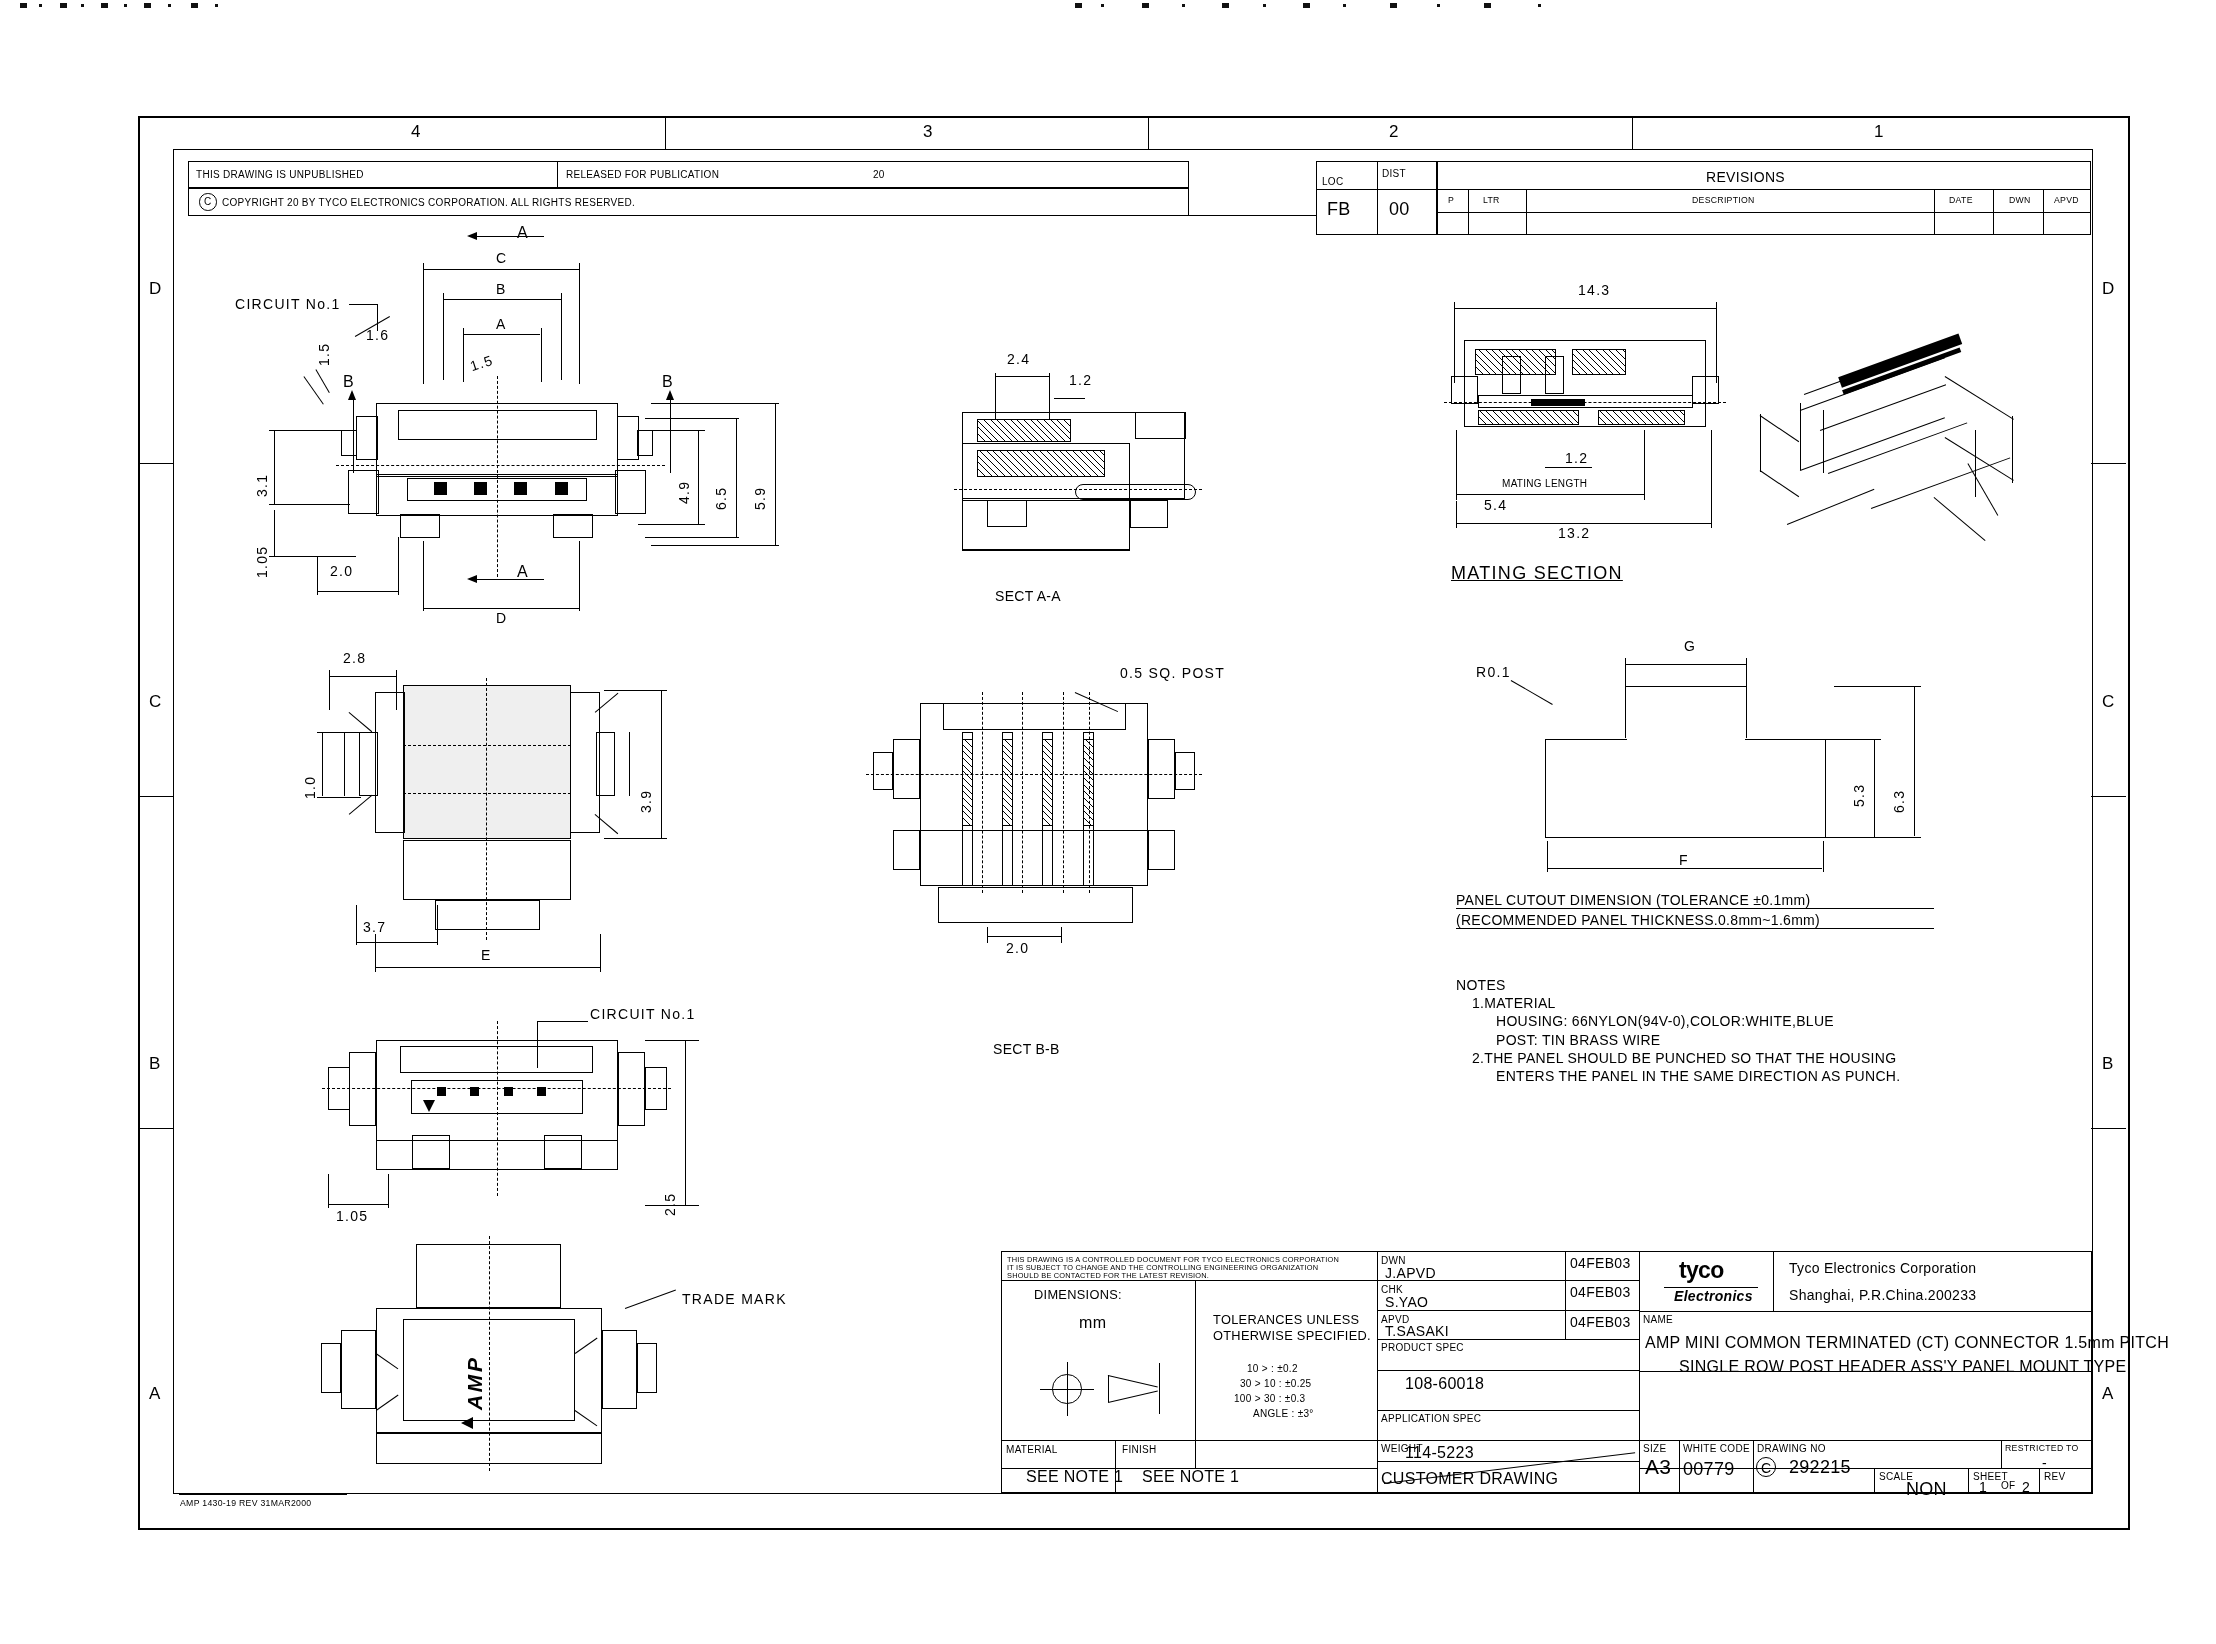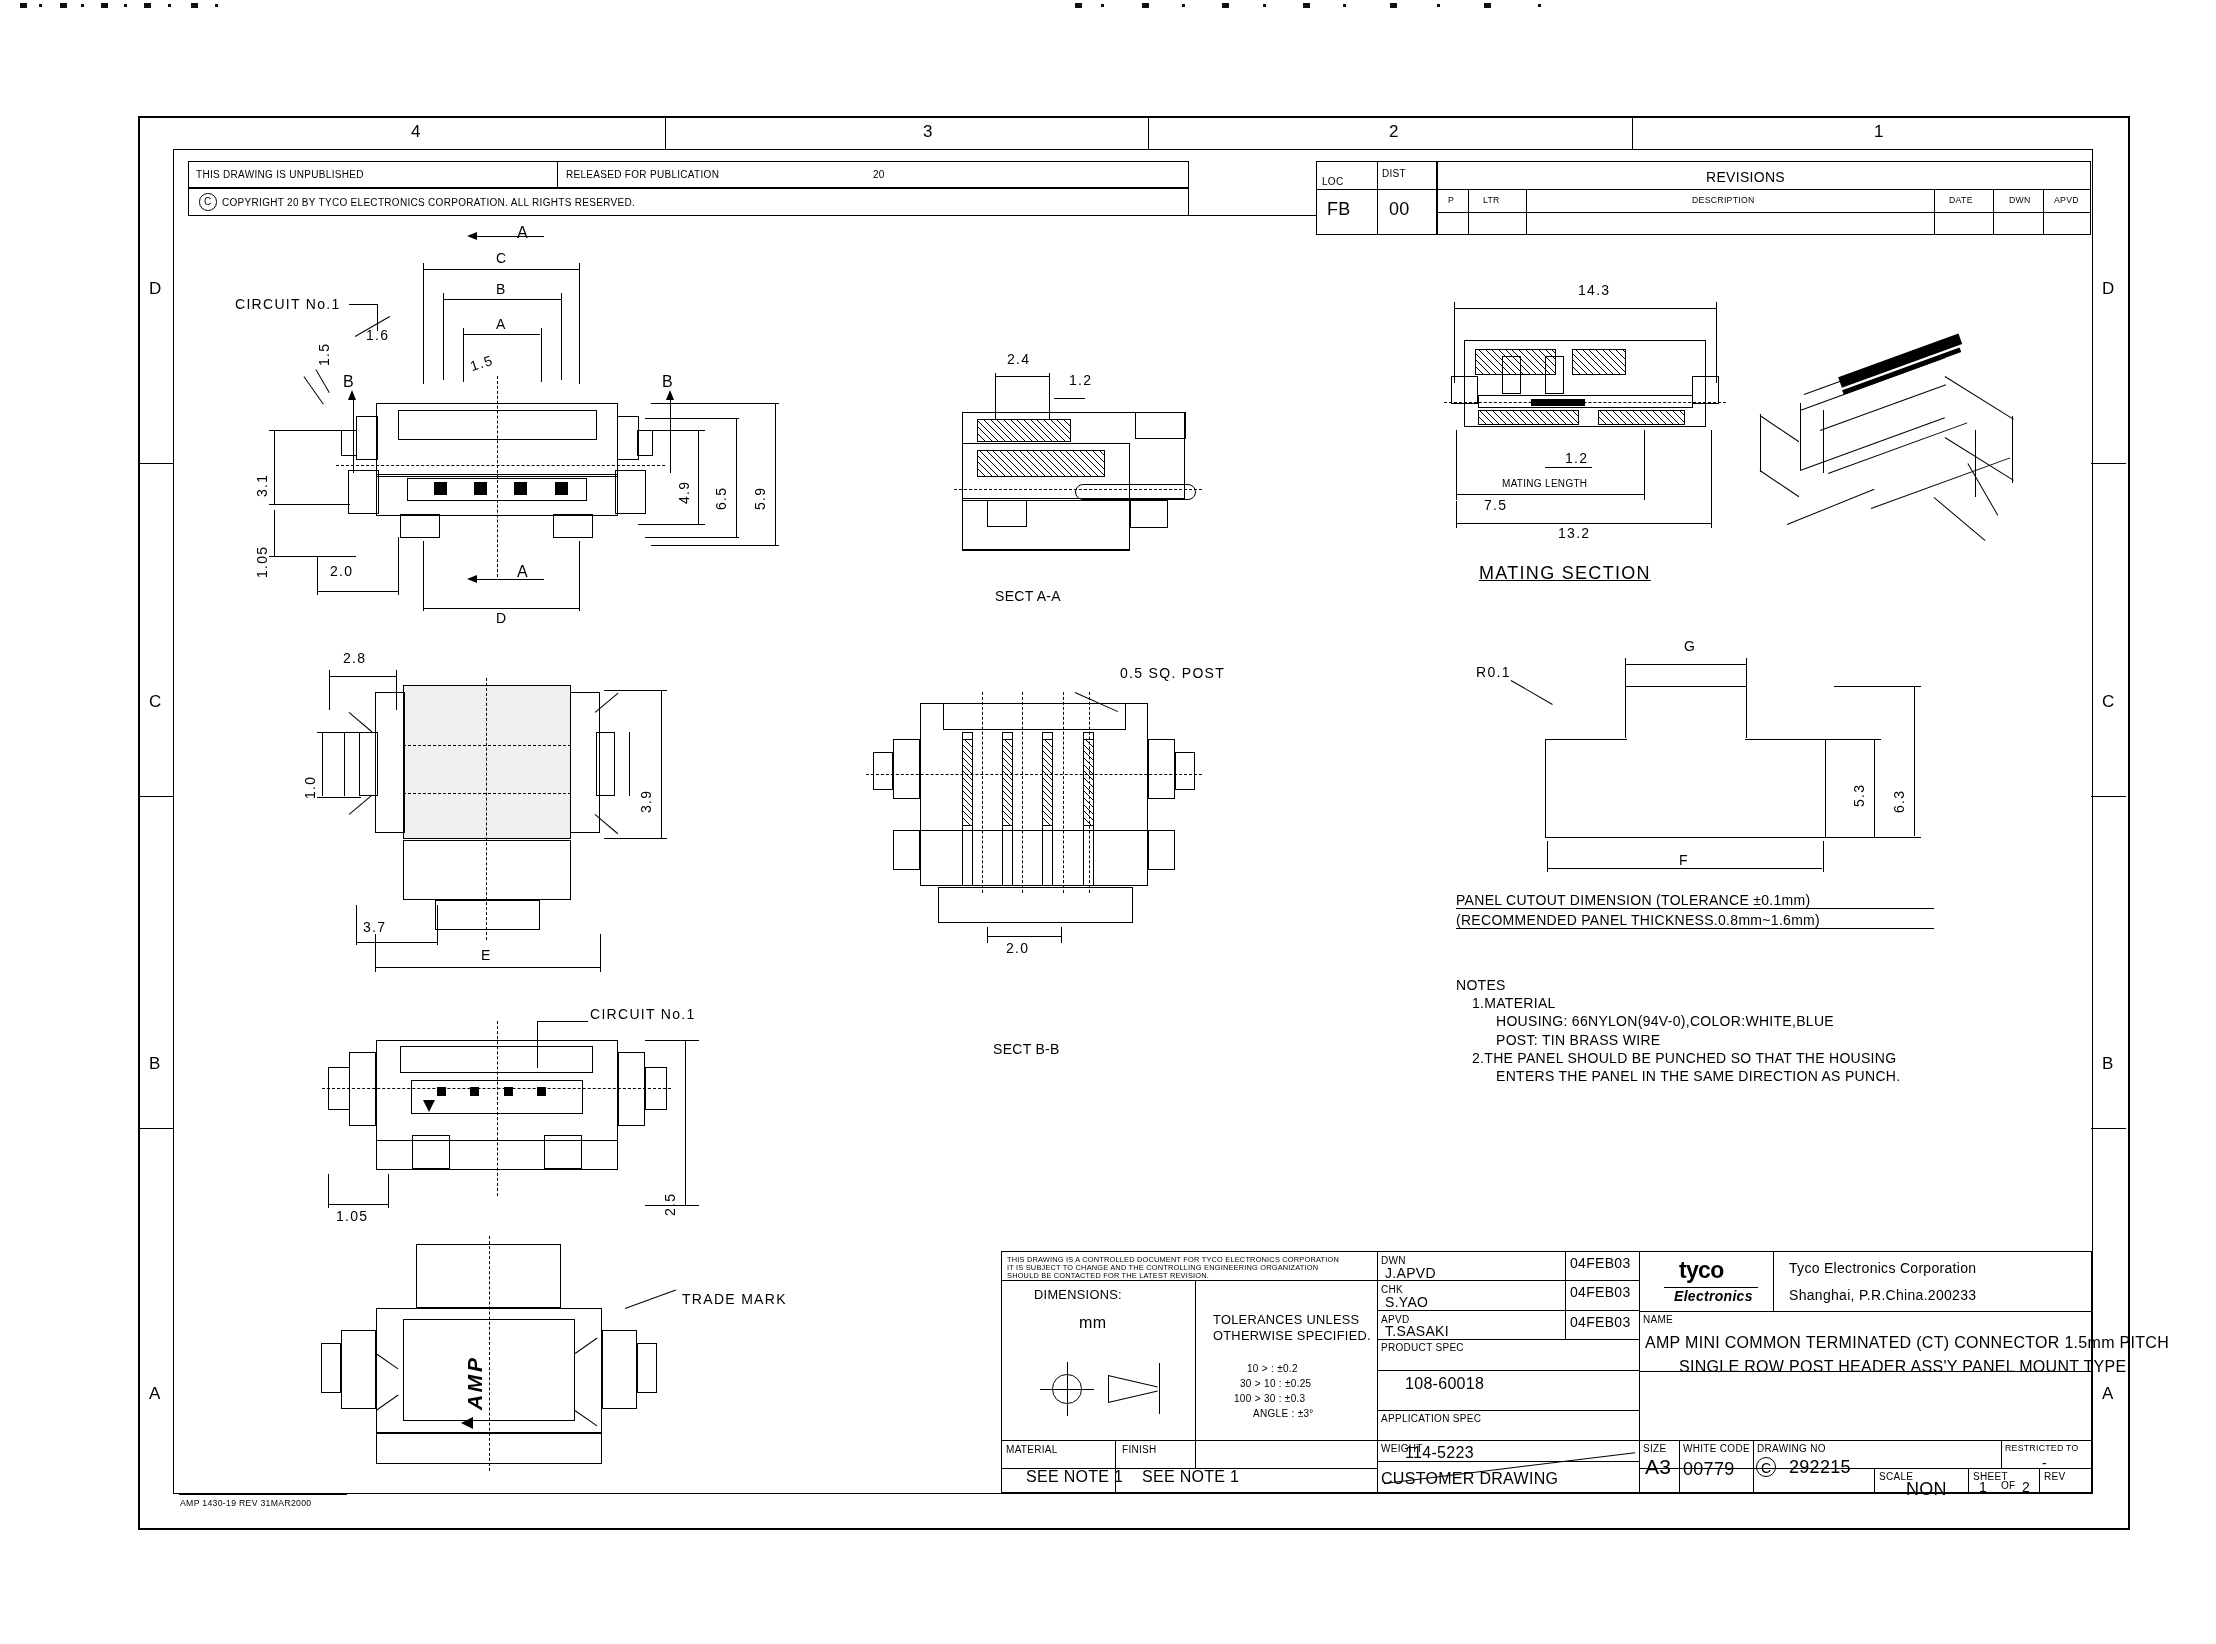--- a/index.html
+++ b/index.html
@@ -45,21 +45,21 @@
   .box{position:absolute;border:0.7px solid #000;box-sizing:border-box;}
   .hatch{position:absolute;box-sizing:border-box;border:0.7px solid #000;
     background-image:repeating-linear-gradient(45deg,#000 0 0.7px,transparent 0.7px 4.7px);}
   .blk{position:absolute;background:#000;}
   .gray{position:absolute;background:#f3f3f3;border:0.7px solid #000;box-sizing:border-box;}
 
   
   .tb{position:absolute;border:1.3px solid #000;box-sizing:border-box;}
   .tbl{position:absolute;background:#000;}
 
-  .u{text-decoration:underline;margin-left:28px;}
+  .u{text-decoration:underline;}
   .center{text-align:center;}
 </style>
 </head>
 <body>
 
 <div class="sheet">
 
   <div class="tickrow">
     <div class="tick" style="left:20px"></div>
       <div class="tick small" style="left:39px"></div>
@@ -283,21 +283,21 @@
     <div class="hatch" style="left:1478px;top:410px;width:101px;height:14.8px;"></div>
     <div class="hatch" style="left:1598px;top:410px;width:87px;height:14.8px;"></div>
     <div class="box" style="left:1451px;top:376px;width:27px;height:28px;"></div>
     <div class="box" style="left:1692px;top:376px;width:27px;height:28px;"></div>
     <div class="dash" style="left:1444px;top:402px;width:282px;"></div>
 
     <div class="dim t19" style="left:1565px;top:450px;">1.2</div>
     <div class="ln lnh" style="left:1545px;top:467px;width:47px;"></div>
     <div class="t t15" style="left:1502px;top:478px;">MATING LENGTH</div>
 
-    <div class="dim" style="left:1484px;top:497px;">7.5</div>
+    <div class="dim" style="left:1484px;top:497px;">5.4</div>
     <div class="ln lnh" style="left:1456px;top:494px;width:188px;"></div>
     <div class="ln lnv" style="left:1456px;top:430px;height:70px;"></div>
     <div class="ln lnv" style="left:1644px;top:430px;height:70px;"></div>
 
     <div class="dim" style="left:1558px;top:525px;">13.2</div>
     <div class="ln lnh" style="left:1456px;top:523px;width:255px;"></div>
     <div class="ln lnv" style="left:1456px;top:501px;height:27px;"></div>
     <div class="ln lnv" style="left:1711px;top:430px;height:98px;"></div>
 
     <div class="t t27 u" style="left:1451px;top:563px;letter-spacing:1.3px;">MATING SECTION</div>

